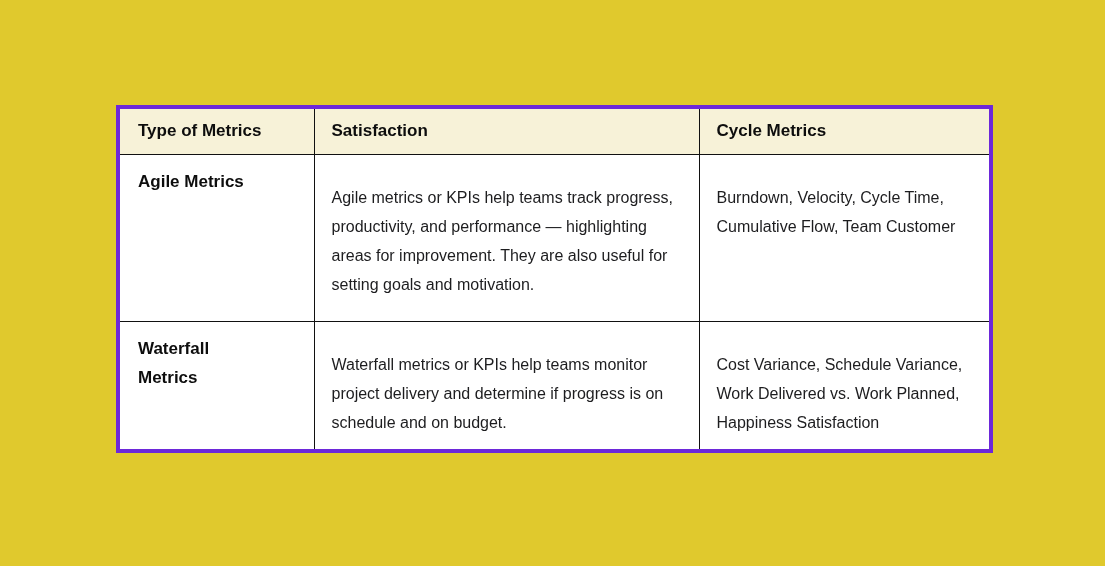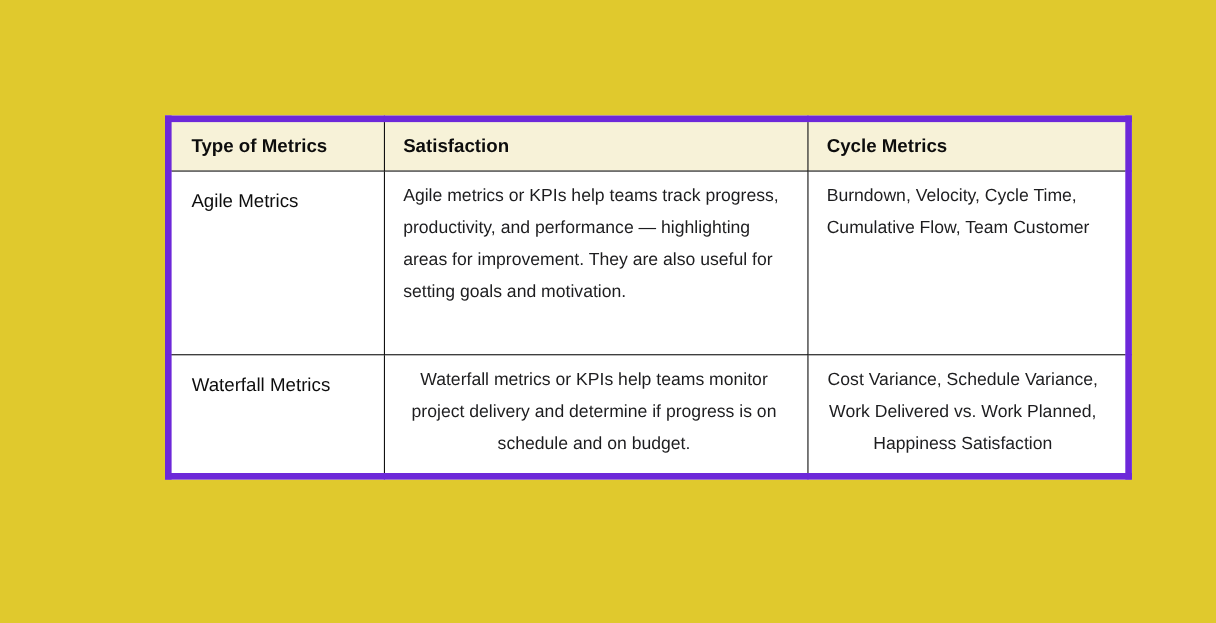--- a/index.html
+++ b/index.html
@@ -22,22 +22,21 @@
   }
 
   table.metrics-table {
     position: absolute;
     left: 116px;
     top: 105px;
     width: 873px;
     border-collapse: collapse;
     table-layout: fixed;
     background: #ffffff;
-    border: 6px solid #6d28d9;
-    margin-left: 34px;
+    border: 4px solid #6d28d9;
   }
 
   table.metrics-table col.col-type   { width: 196px; }
   table.metrics-table col.col-desc   { width: 385px; }
   table.metrics-table col.col-common { width: 292px; }
 
   table.metrics-table th,
   table.metrics-table td {
     border: 1px solid #111111;
     vertical-align: top;
@@ -56,28 +55,28 @@
 
   table.metrics-table thead th.desc-h,
   table.metrics-table thead th.common-h {
     padding-left: 17px;
   }
 
   table.metrics-table tbody td {
     font-size: 16px;
     line-height: 29px;
     color: #1d1d1f;
-    padding: 8px 20px 12px 17px;
+    padding: 28px 20px 12px 17px;
   }
 
   table.metrics-table tbody tr.row-agile    td { height: 167px; }
-  table.metrics-table tbody tr.row-waterfall td { height: 110px; text-align: center; }
+  table.metrics-table tbody tr.row-waterfall td { height: 110px; }
 
   table.metrics-table tbody td.type-cell {
-    font-weight: 400;
+    font-weight: 700;
     font-size: 17px;
     color: #0d0d0d;
     padding: 12px 48px 12px 18px;
   }
 
   table.metrics-table tbody td.common-cell {
     padding-right: 24px;
   }
 </style>
 </head>

